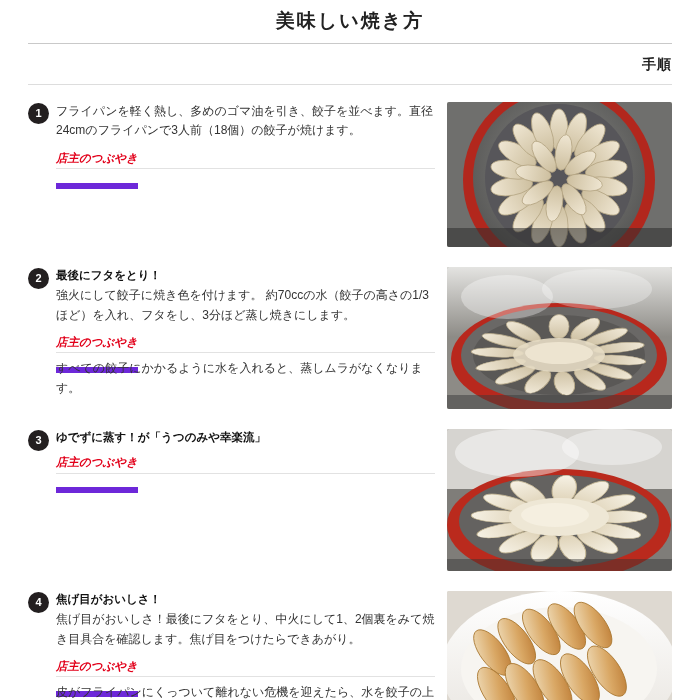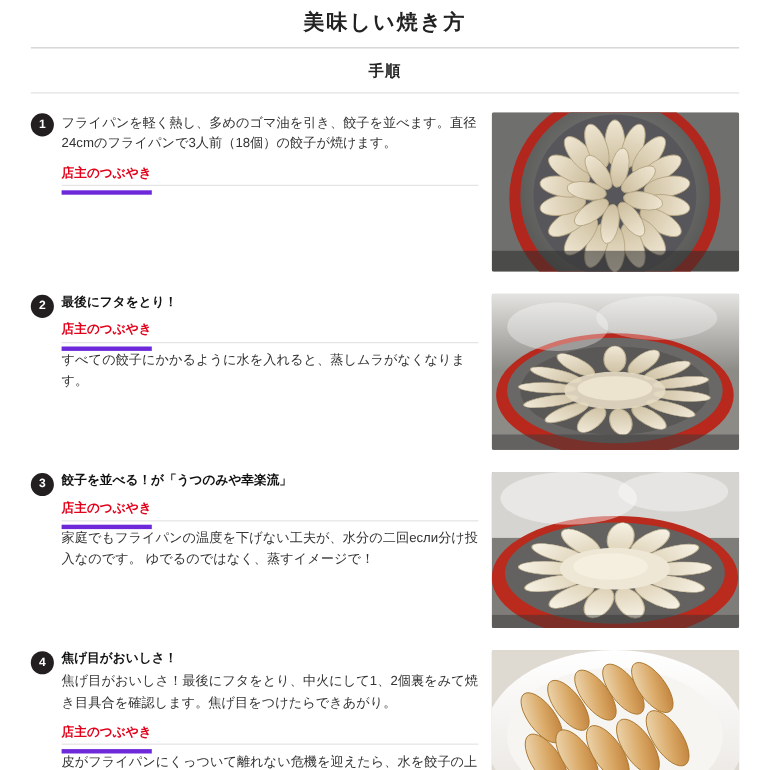--- a/index.html
+++ b/index.html
@@ -21,21 +21,21 @@
     font-size: 19px;
     font-weight: bold;
     letter-spacing: 2px;
     color: #222;
     padding-top: 10px;
     padding-bottom: 10px;
     border-bottom: 1px solid #c9c9c9;
     line-height: 1.2;
   }
   .section-title {
-    text-align: center;
+    text-align: right;
     font-size: 14px;
     font-weight: bold;
     color: #222;
     padding-top: 12px;
     padding-bottom: 10px;
     border-bottom: 1px solid #dddddd;
     letter-spacing: 1px;
   }
   .steps { padding-top: 6px; }
   .step {
@@ -78,22 +78,23 @@
     margin: 0;
   }
   .tsubuyaki-label {
     color: #e2001a;
     font-weight: bold;
     font-size: 11.5px;
     margin: 9px 0 2px 0;
     line-height: 1.4;
   }
   .tsubuyaki-label .ul {
-    border-bottom: 4px solid #6d28d9;
-    padding-bottom: 9px;
+    border-bottom: 6px solid #6d28d9;
+    padding-bottom: 19px;
+    font-style: italic;
   }
   .divider-thin {
     border: 0;
     border-top: 1px solid #e2e2e2;
     margin: 2px 0 0 0;
   }
   .photo {
     flex: 0 0 auto;
     width: 225px;
     height: 145px;
@@ -227,20 +228,22 @@
           </g>
           <rect x="0" y="126" width="225" height="19" fill="#2e2e2e" opacity="0.55"></rect>
         </svg>
       </div>
     </div>
 
     <div class="step step-2">
       <div class="badge">2</div>
       <div class="step-body">
         <p class="step-heading">最後にフタをとり！</p>
+        <p class="step-text">強火にして餃子に焼き色を付けます。
+約70ccの水（餃子の高さの1/3ほど）を入れ、フタをし、3分ほど蒸し焼きにします。</p>
         <p class="tsubuyaki-label"><span class="ul">店主のつぶやき</span></p>
         <hr class="divider-thin">
         <p class="step-text" style="margin-top:6px">すべての餃子にかかるように水を入れると、蒸しムラがなくなります。</p>
       </div>
       <div class="photo">
         <svg viewBox="0 0 225 142" preserveAspectRatio="xMidYMid slice" aria-hidden="true">
           <defs>
             <linearGradient id="g2steam" x1="0" y1="0" x2="0" y2="1">
               <stop offset="0%" stop-color="#f3f3f1"></stop>
                 <stop offset="100%" stop-color="#f3f3f1" stop-opacity="0"></stop>
@@ -306,25 +309,23 @@
           <ellipse cx="60" cy="30" rx="46" ry="22" fill="#ffffff" opacity="0.35"></ellipse>
           <ellipse cx="150" cy="22" rx="55" ry="20" fill="#ffffff" opacity="0.3"></ellipse>
           <rect x="0" y="128" width="225" height="14" fill="#3a3a3a" opacity="0.5"></rect>
         </svg>
       </div>
     </div>
 
     <div class="step step-3">
       <div class="badge">3</div>
       <div class="step-body">
-        <p class="step-heading">餃子を並べる！が「うつのみや幸楽流」</p>
+        <p class="step-heading">ゆでずに蒸す！が「うつのみや幸楽流」</p>
         <p class="tsubuyaki-label"><span class="ul">店主のつぶやき</span></p>
         <hr class="divider-thin">
-        <p class="step-text" style="margin-top:6px">家庭でもフライパンの温度を下げない工夫が、水分の二回если分け投入なのです。
-ゆでるのではなく、蒸すイメージで！</p>
       </div>
       <div class="photo">
         <svg viewBox="0 0 225 142" preserveAspectRatio="xMidYMid slice" aria-hidden="true">
           <defs>
             <linearGradient id="g3d" x1="0" y1="0" x2="0" y2="1">
               <stop offset="0%" stop-color="#f6f1e4"></stop>
                 <stop offset="100%" stop-color="#ded2b7"></stop>
             </linearGradient>
           </defs>
           <rect width="225" height="142" fill="#7f7d79"></rect>

